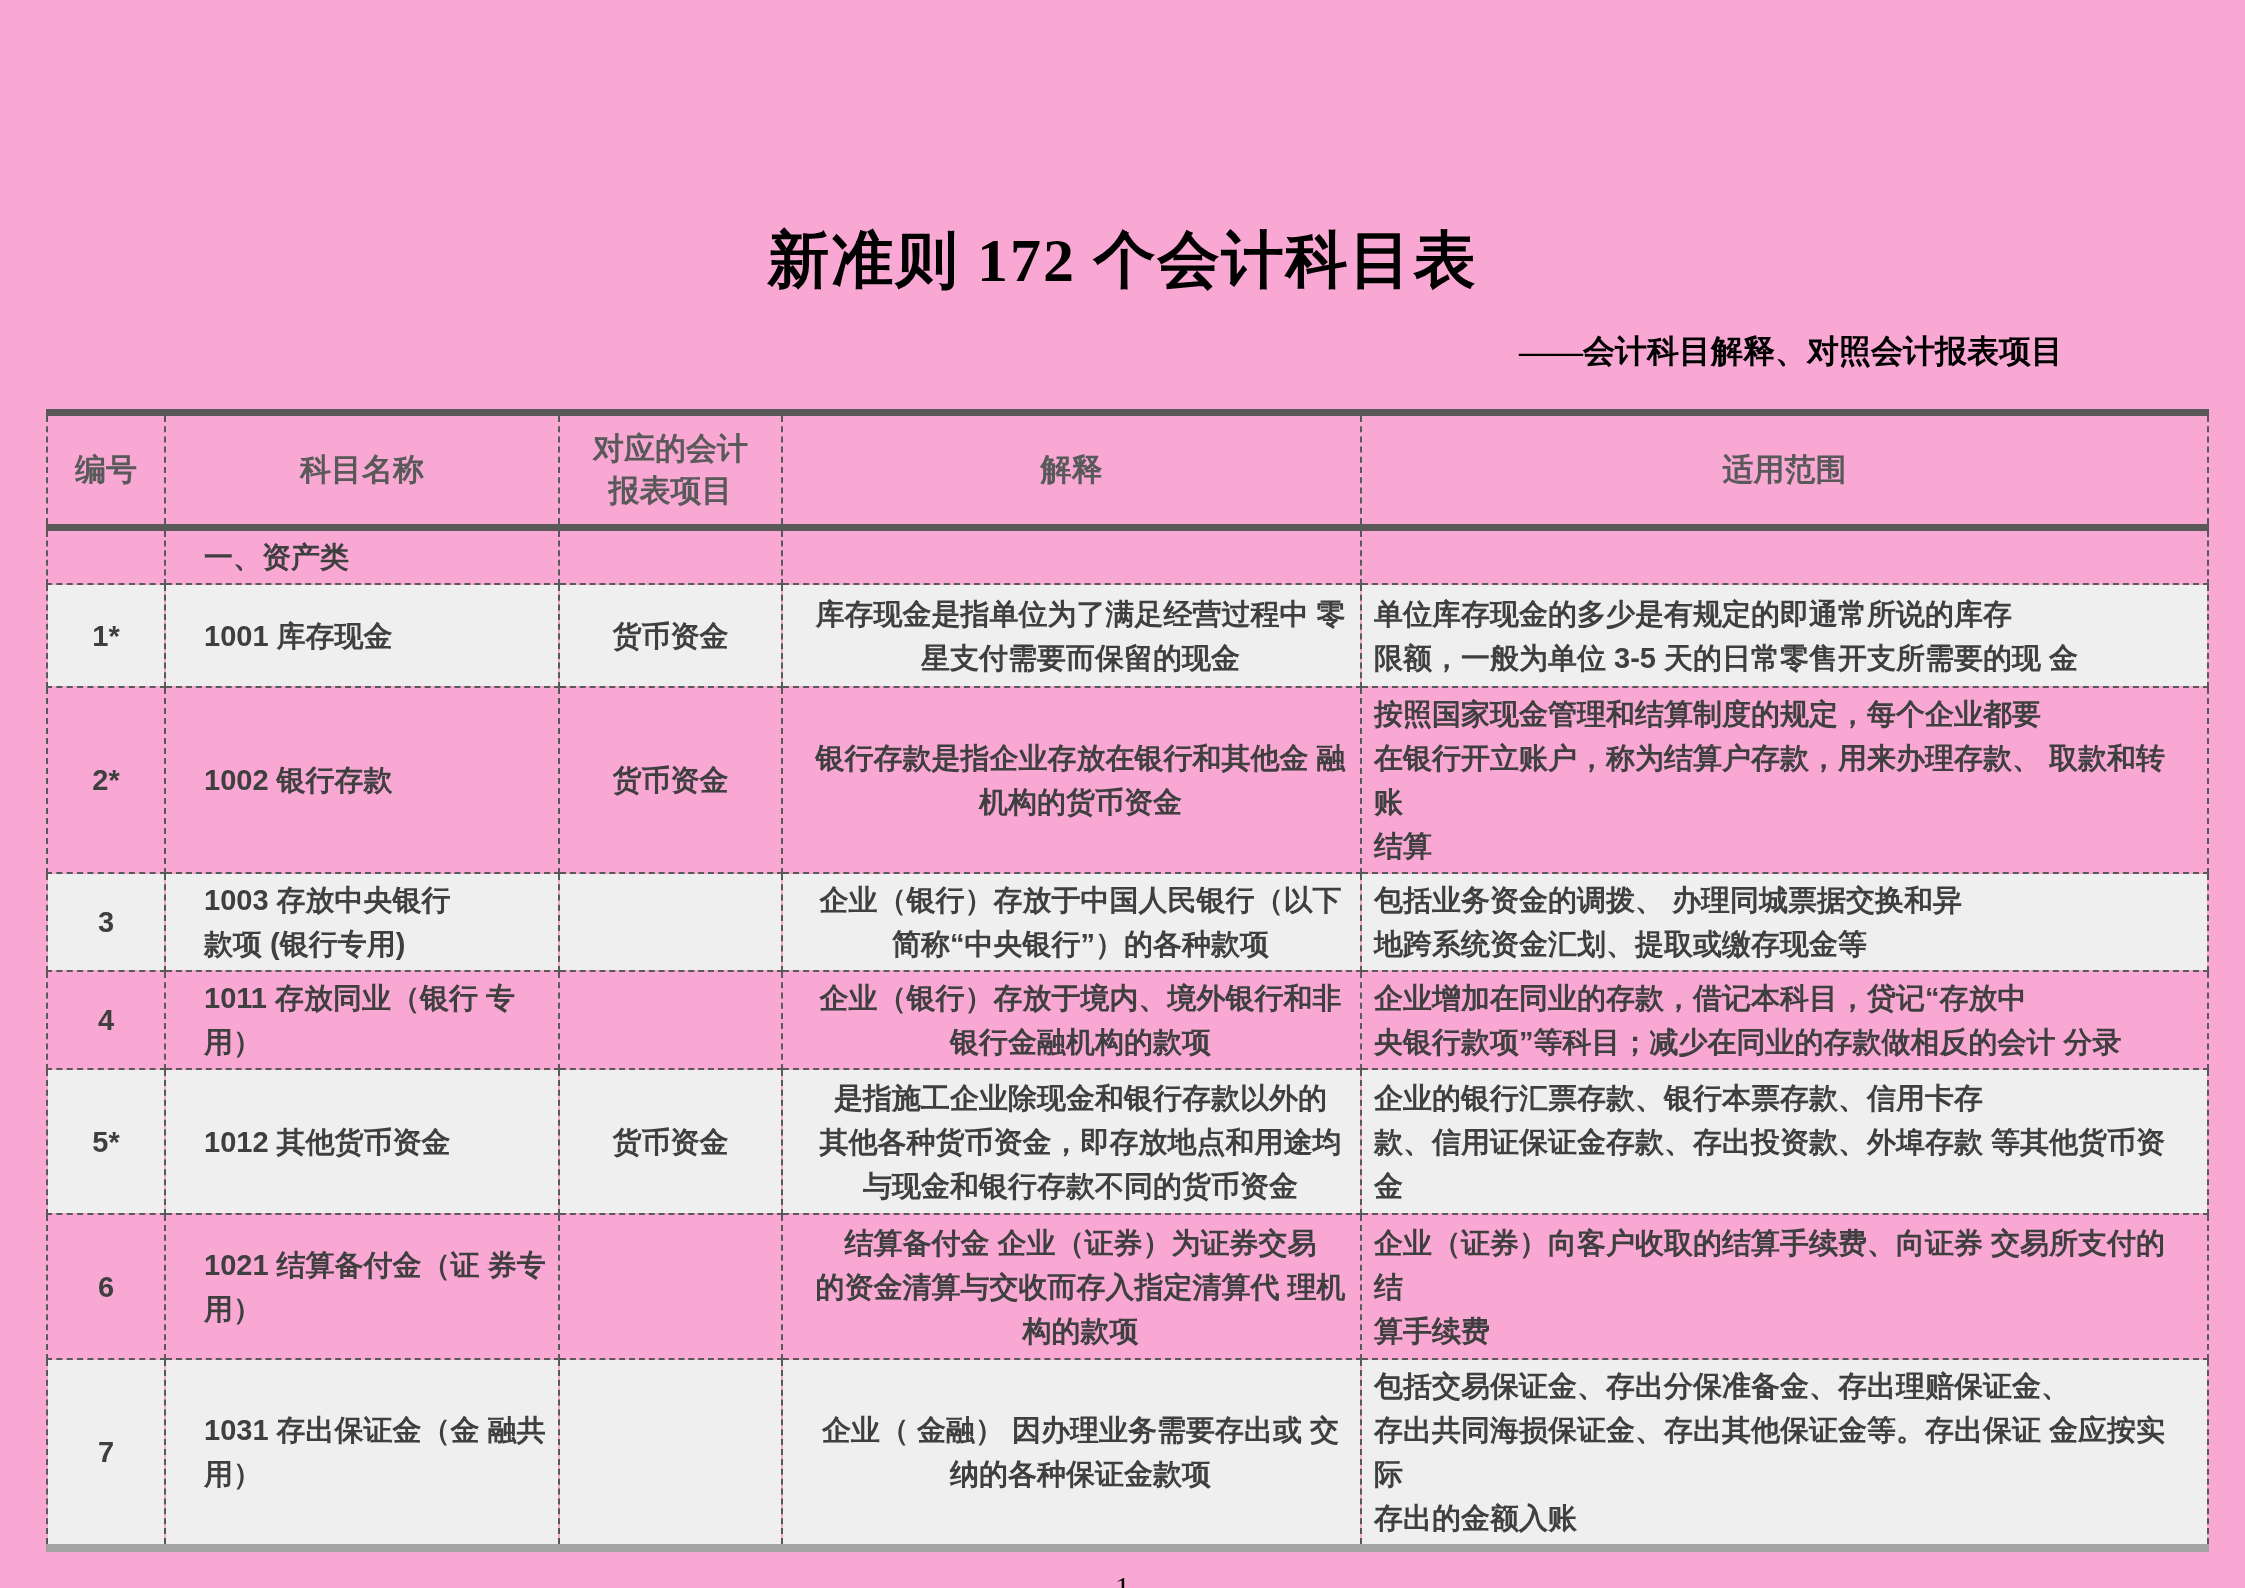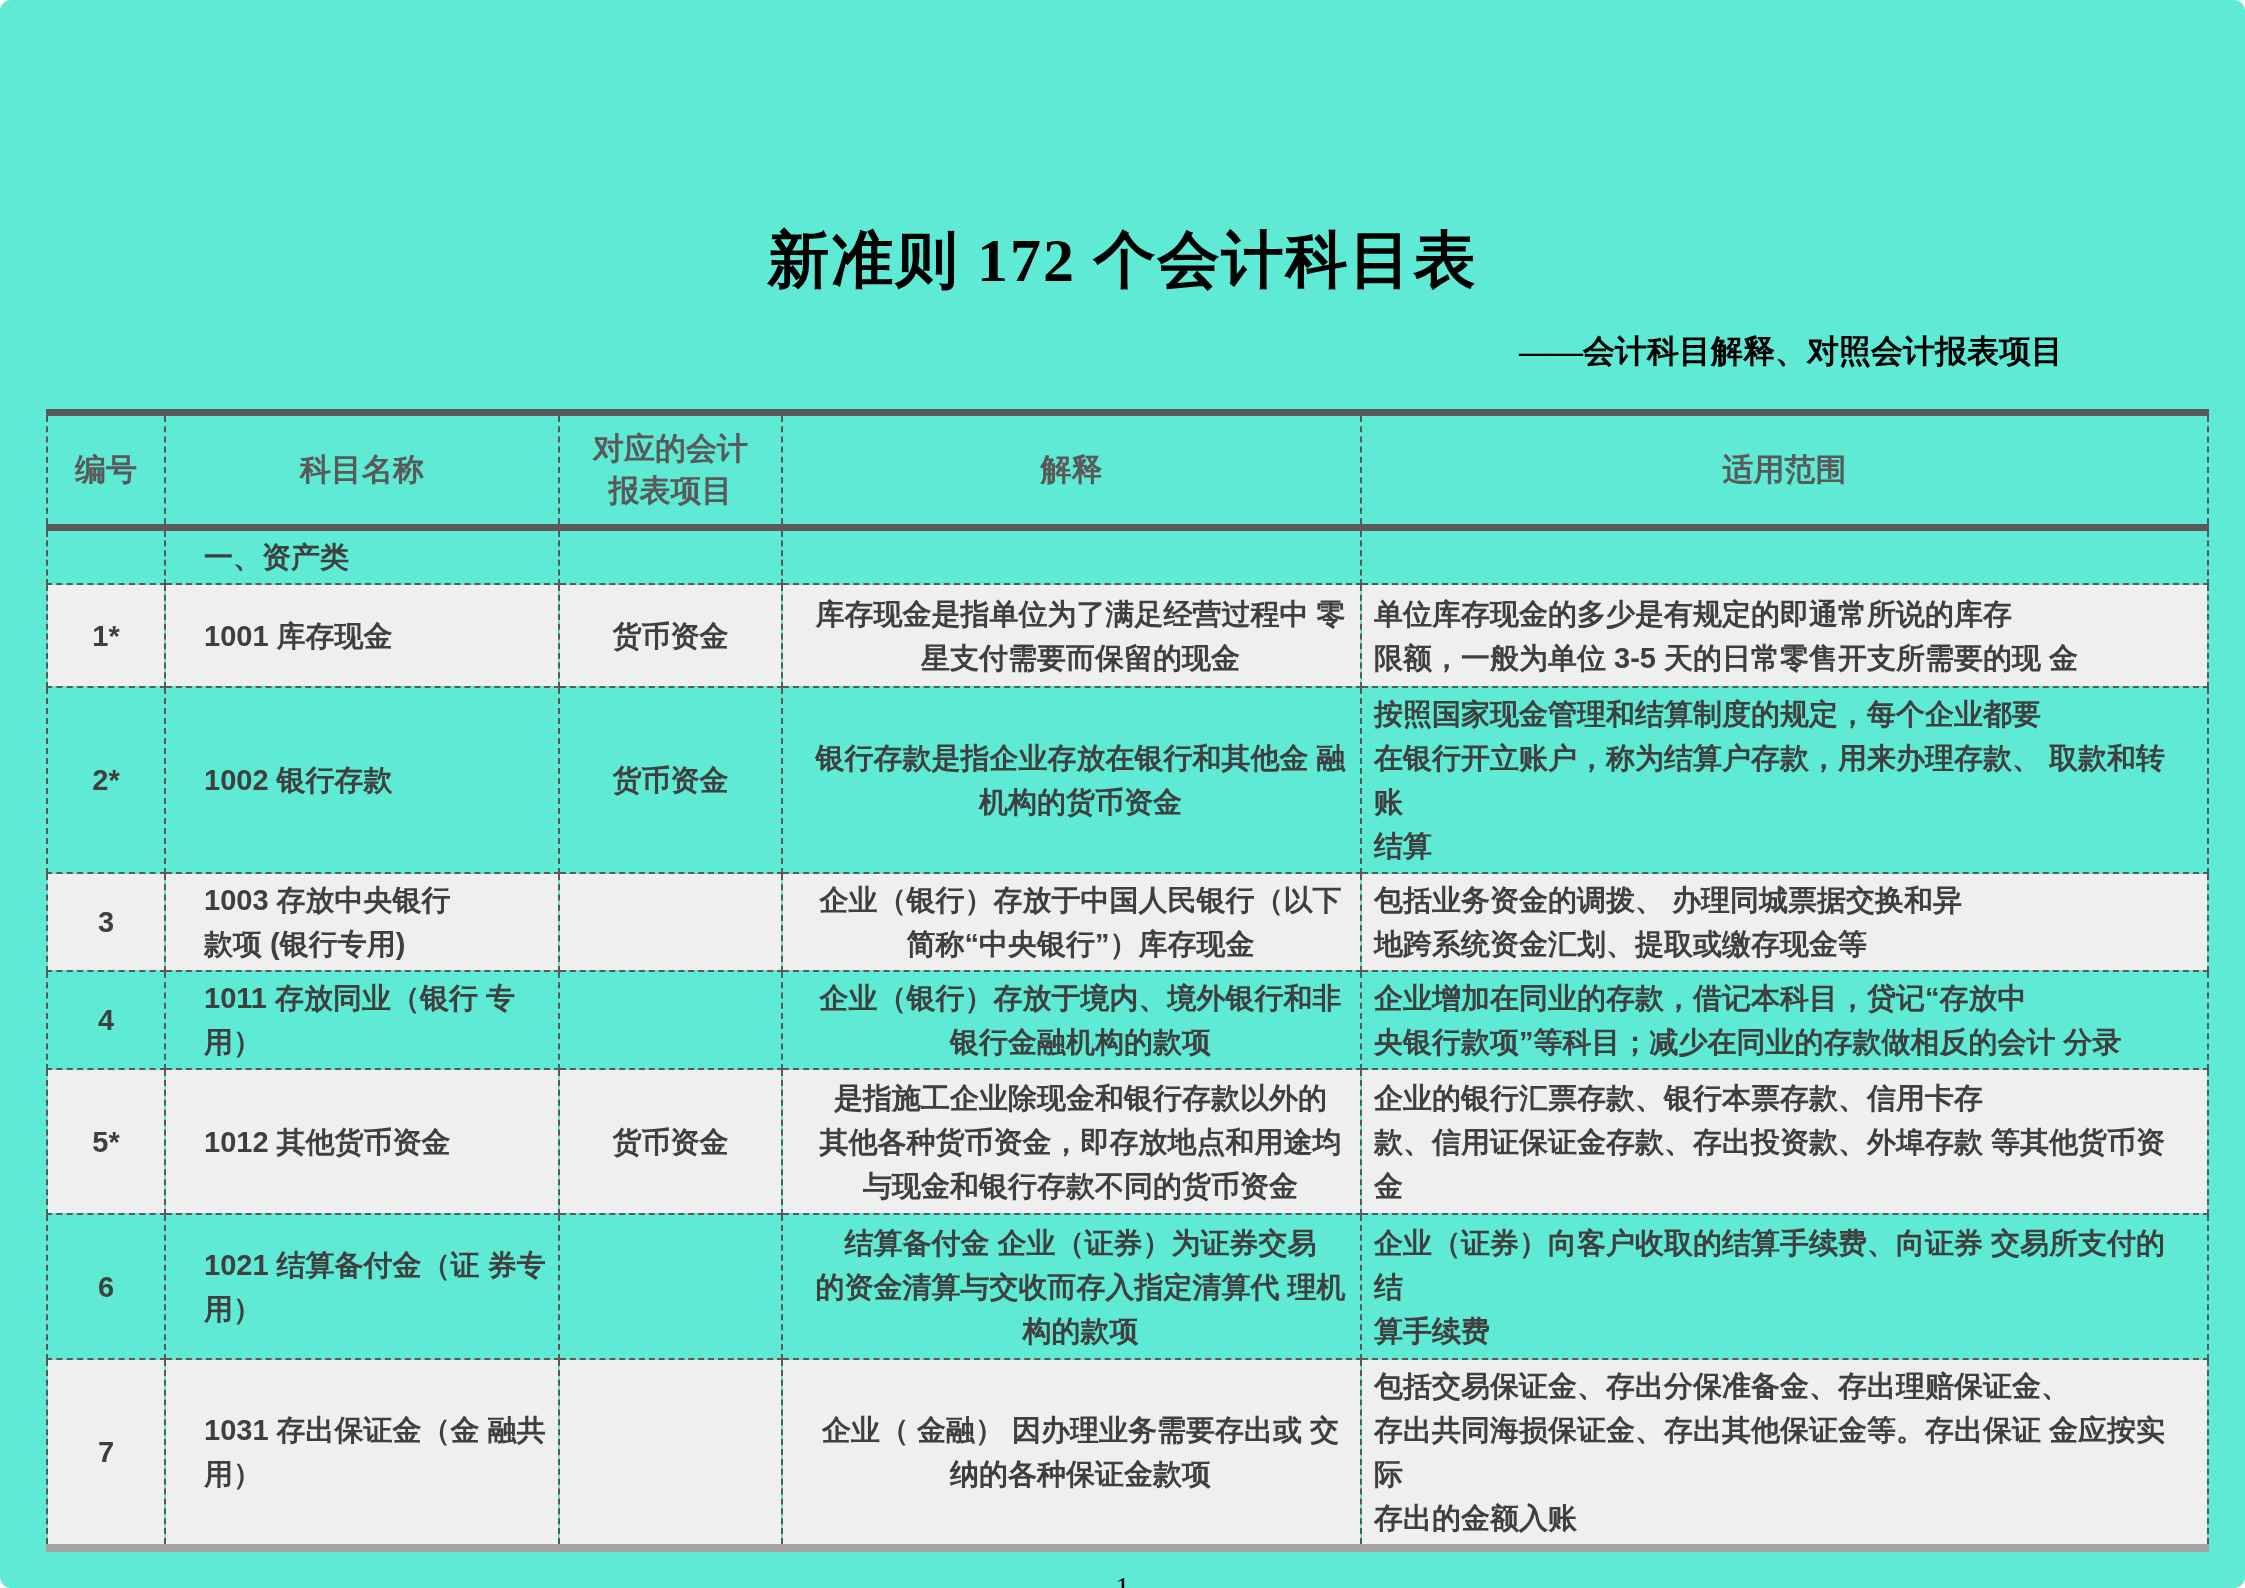--- a/index.html
+++ b/index.html
@@ -7,23 +7,22 @@
     padding: 0;
     background: #ffffff;
     width: 2245px;
     height: 1588px;
     font-family: "Liberation Sans", sans-serif;
   }
   .page {
     position: relative;
     width: 2245px;
     height: 1588px;
-    background: #5eead4;
+    background: #f9a8d4;
     overflow: hidden;
-    border-radius: 11px;
   }
   .doc-title {
     margin-top: 218px;
     text-align: center;
     font-family: "Liberation Serif", serif;
     font-weight: bold;
     font-size: 62px;
     color: #000000;
     letter-spacing: 2px;
   }
@@ -130,21 +129,21 @@
       <td class="c-scope">按照国家现金管理和结算制度的规定，每个企业都要
 在银行开立账户，称为结算户存款，用来办理存款、 取款和转账
 结算</td>
     </tr>
     <tr class="shaded" style="height:98px;">
       <td class="c-id">3</td>
       <td class="c-name">1003 存放中央银行
 款项 (银行专用)</td>
       <td class="c-report"></td>
       <td class="c-expl">企业（银行）存放于中国人民银行（以下
-简称“中央银行”）库存现金</td>
+简称“中央银行”）的各种款项</td>
       <td class="c-scope">包括业务资金的调拨、 办理同城票据交换和异
 地跨系统资金汇划、提取或缴存现金等</td>
     </tr>
     <tr style="height:98px;">
       <td class="c-id">4</td>
       <td class="c-name">1011 存放同业（银行 专用）</td>
       <td class="c-report"></td>
       <td class="c-expl">企业（银行）存放于境内、境外银行和非
 银行金融机构的款项</td>
       <td class="c-scope">企业增加在同业的存款，借记本科目，贷记“存放中

